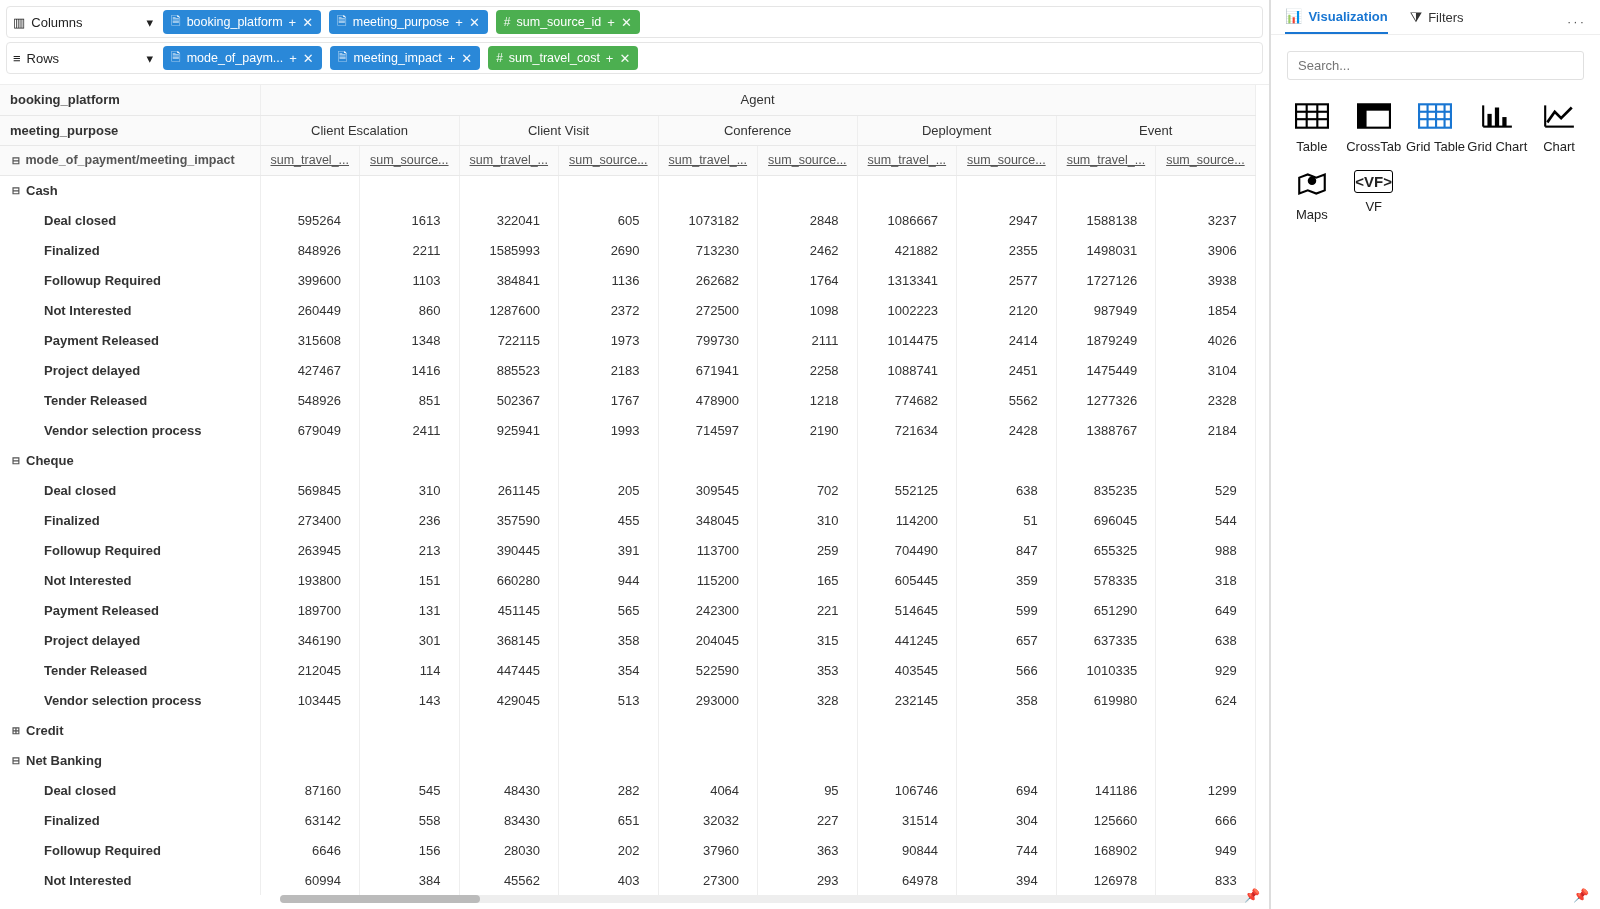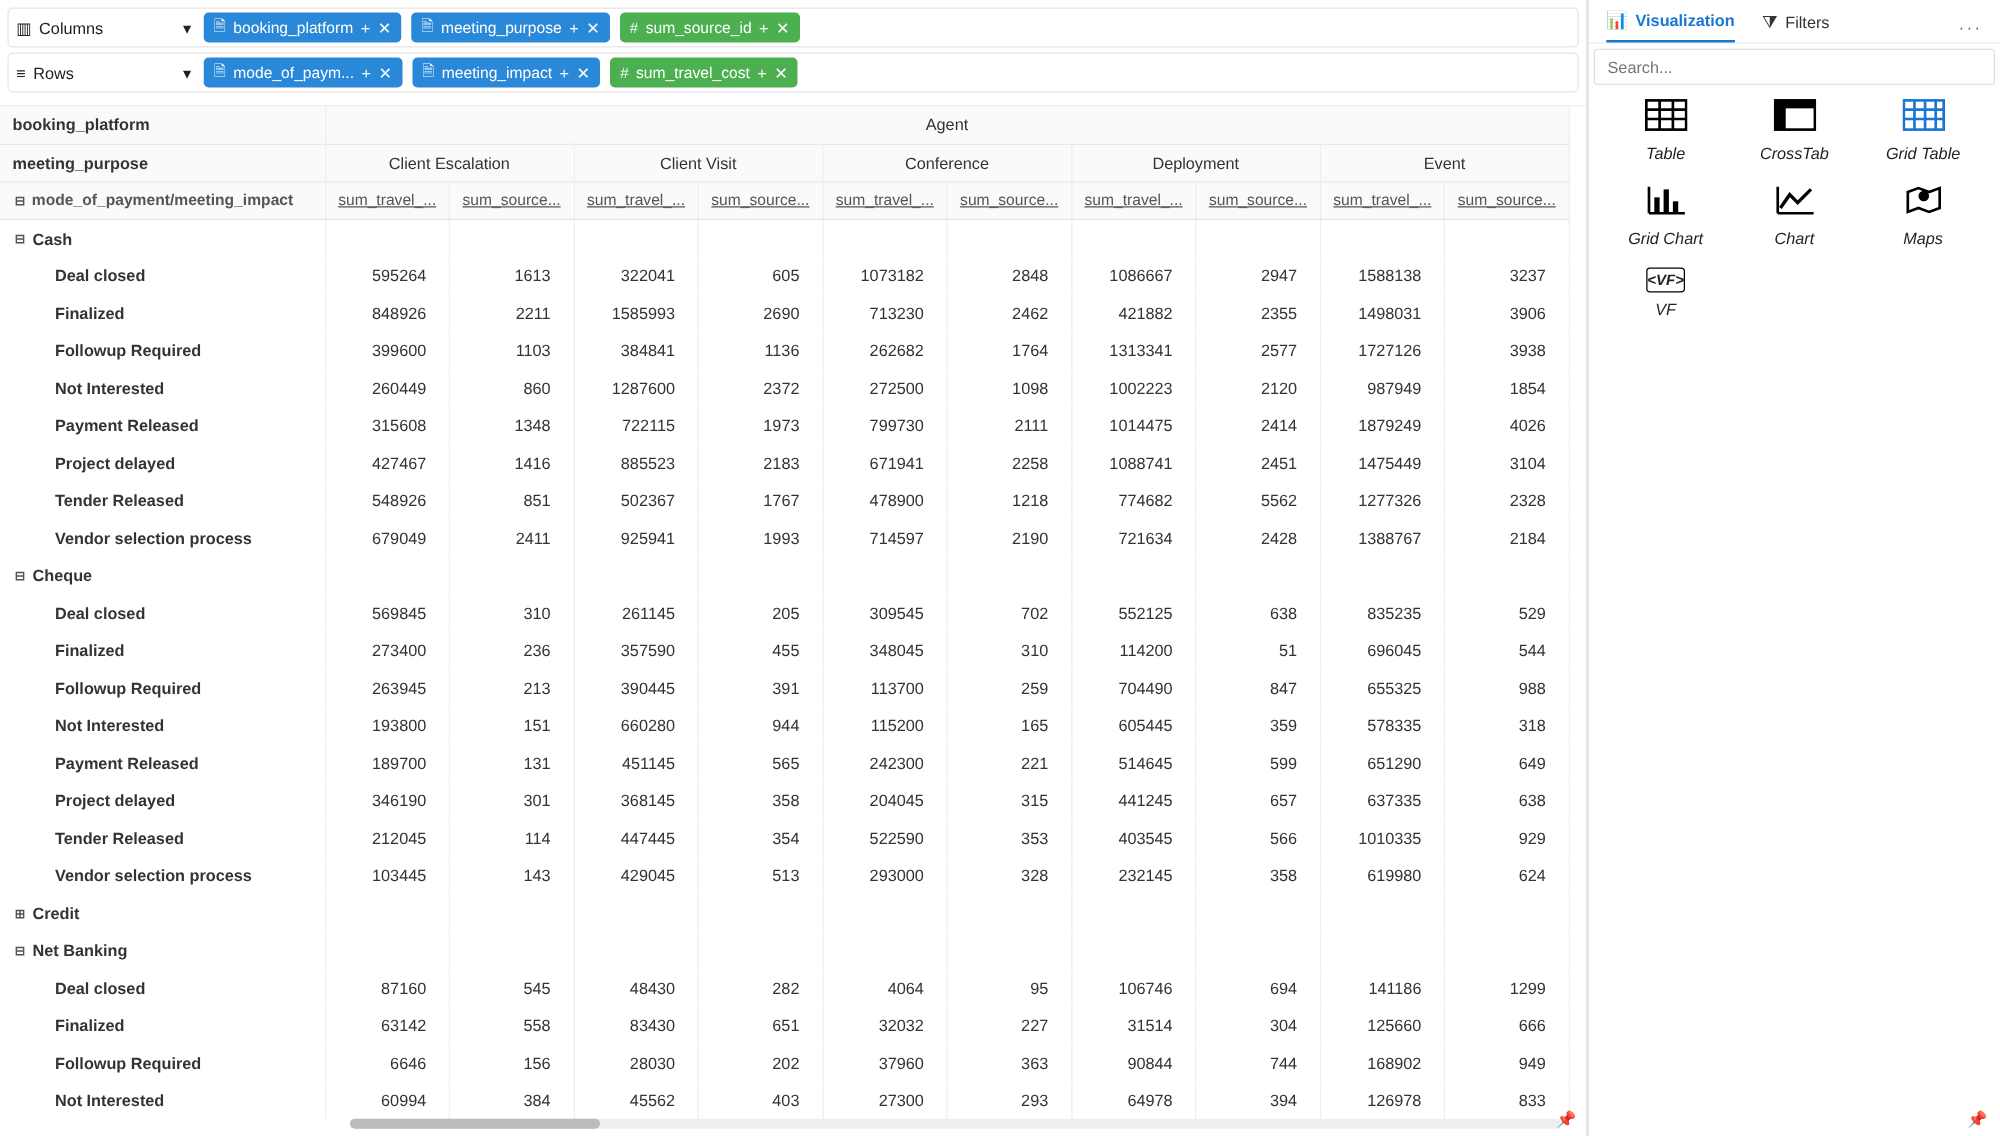--- a/index.html
+++ b/index.html
@@ -32,23 +32,23 @@
   .grid-frame{position:relative; flex:1; display:flex; min-height:0;}
   .h-scrollbar-track { position:absolute; bottom:6px; left:280px; right:20px; height:8px; background:#eee; border-radius:4px;}
   .h-scrollbar-thumb { position:absolute; left:0; top:0; height:8px; width:200px; background:#bbb; border-radius:4px;}
   
   .side { width: 330px; border-left: 1px solid #ddd; display:flex; flex-direction:column;}
   .side-tabs { display:flex; align-items:center; gap:22px; padding:8px 14px 0 14px; border-bottom:1px solid #eee;}
   .side-tab { display:flex; align-items:center; gap:6px; padding-bottom:8px; color:#333; cursor:pointer;}
   .side-tab.active { color:#1976d2; border-bottom:2px solid #1976d2; font-weight:600;}
   .side-tab .ic { font-size:14px; }
   .side-more { margin-left:auto; color:#555; letter-spacing:2px; cursor:pointer;}
-  .search { margin:4px; }
+  .search { margin:16px; }
   .search input { width:100%; padding:6px 10px; border:1px solid #e0e0e0; border-radius:3px; font-size:13px; outline:none;}
-  .viz-grid { display:grid; grid-template-columns: repeat(3, 1fr); padding: 6px 10px; row-gap:16px;font-style:italic;}
+  .viz-grid { display:grid; grid-template-columns: repeat(5, 1fr); padding: 6px 10px; row-gap:16px;}
   .viz-item { display:flex; flex-direction:column; align-items:center; gap:6px; cursor:pointer; color:#222;}
   .viz-item svg { width:34px; height:28px;}
   .viz-item.placeholder { visibility:hidden;}
   .viz-label { font-size:13px; }
   .pin-row{position:absolute; right:8px; bottom:6px; display:flex; gap:8px; color:#555;}
   .grid th.colgrp { min-width:190px;}
   .grid th.mcol { min-width:95px;text-decoration:underline;}
 </style>
 </head>
 <body>
@@ -548,21 +548,21 @@
     </div>
         <div class="viz-item">
       <span><svg viewBox="0 0 32 24">
               <path d="M4 6 L12 3 L20 6 L28 3 L28 18 L20 21 L12 18 L4 21 Z" fill="none" stroke="#000" stroke-width="2"></path>
               <circle cx="16" cy="9" r="4" fill="#000"></circle>
             </svg></span>
       <span class="viz-label">Maps</span>
     </div>
         <div class="viz-item">
       <span>
-            <div style="border:1.5px solid #000;border-radius:3px;padding:2px 0;font-size:12px;font-weight:600;">&lt;VF&gt;</div>
+            <div style="border:1.5px solid #000;border-radius:3px;padding:2px 0;font-size:15px;font-weight:600;">&lt;VF&gt;</div>
           </span>
       <span class="viz-label">VF</span>
     </div>
         <div class="viz-item placeholder"></div>
         <div class="viz-item placeholder"></div>
       </div>
     <div style="flex:1"></div>
     <div style="text-align:right;padding:6px 10px;">
       <span>📌</span>
     </div>

